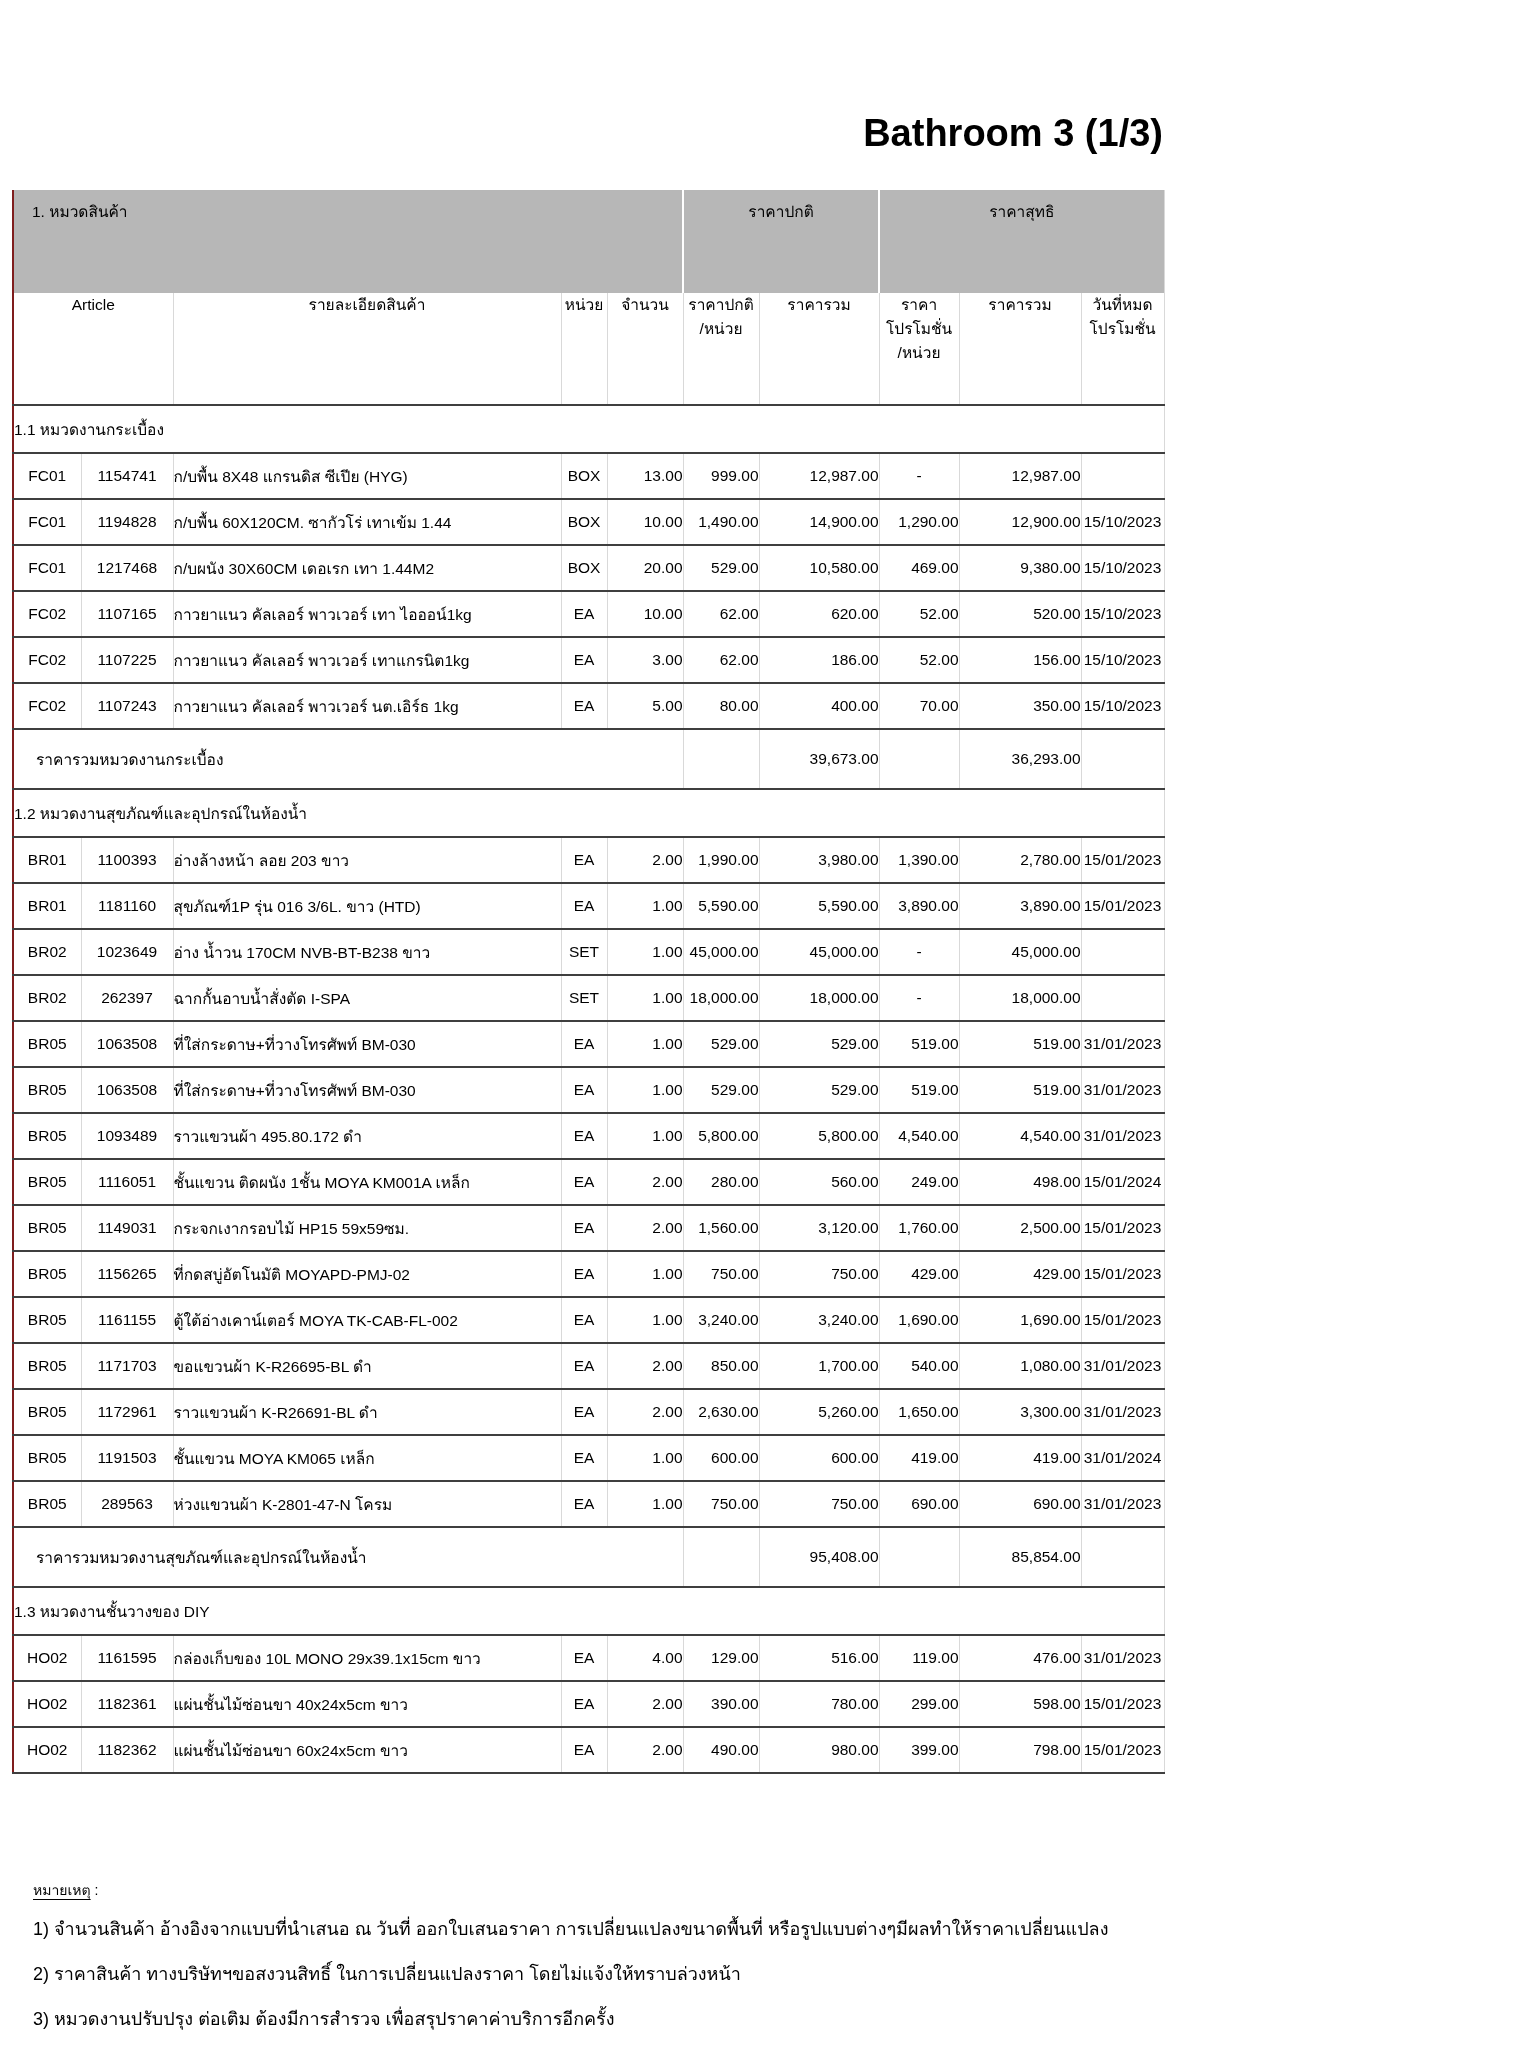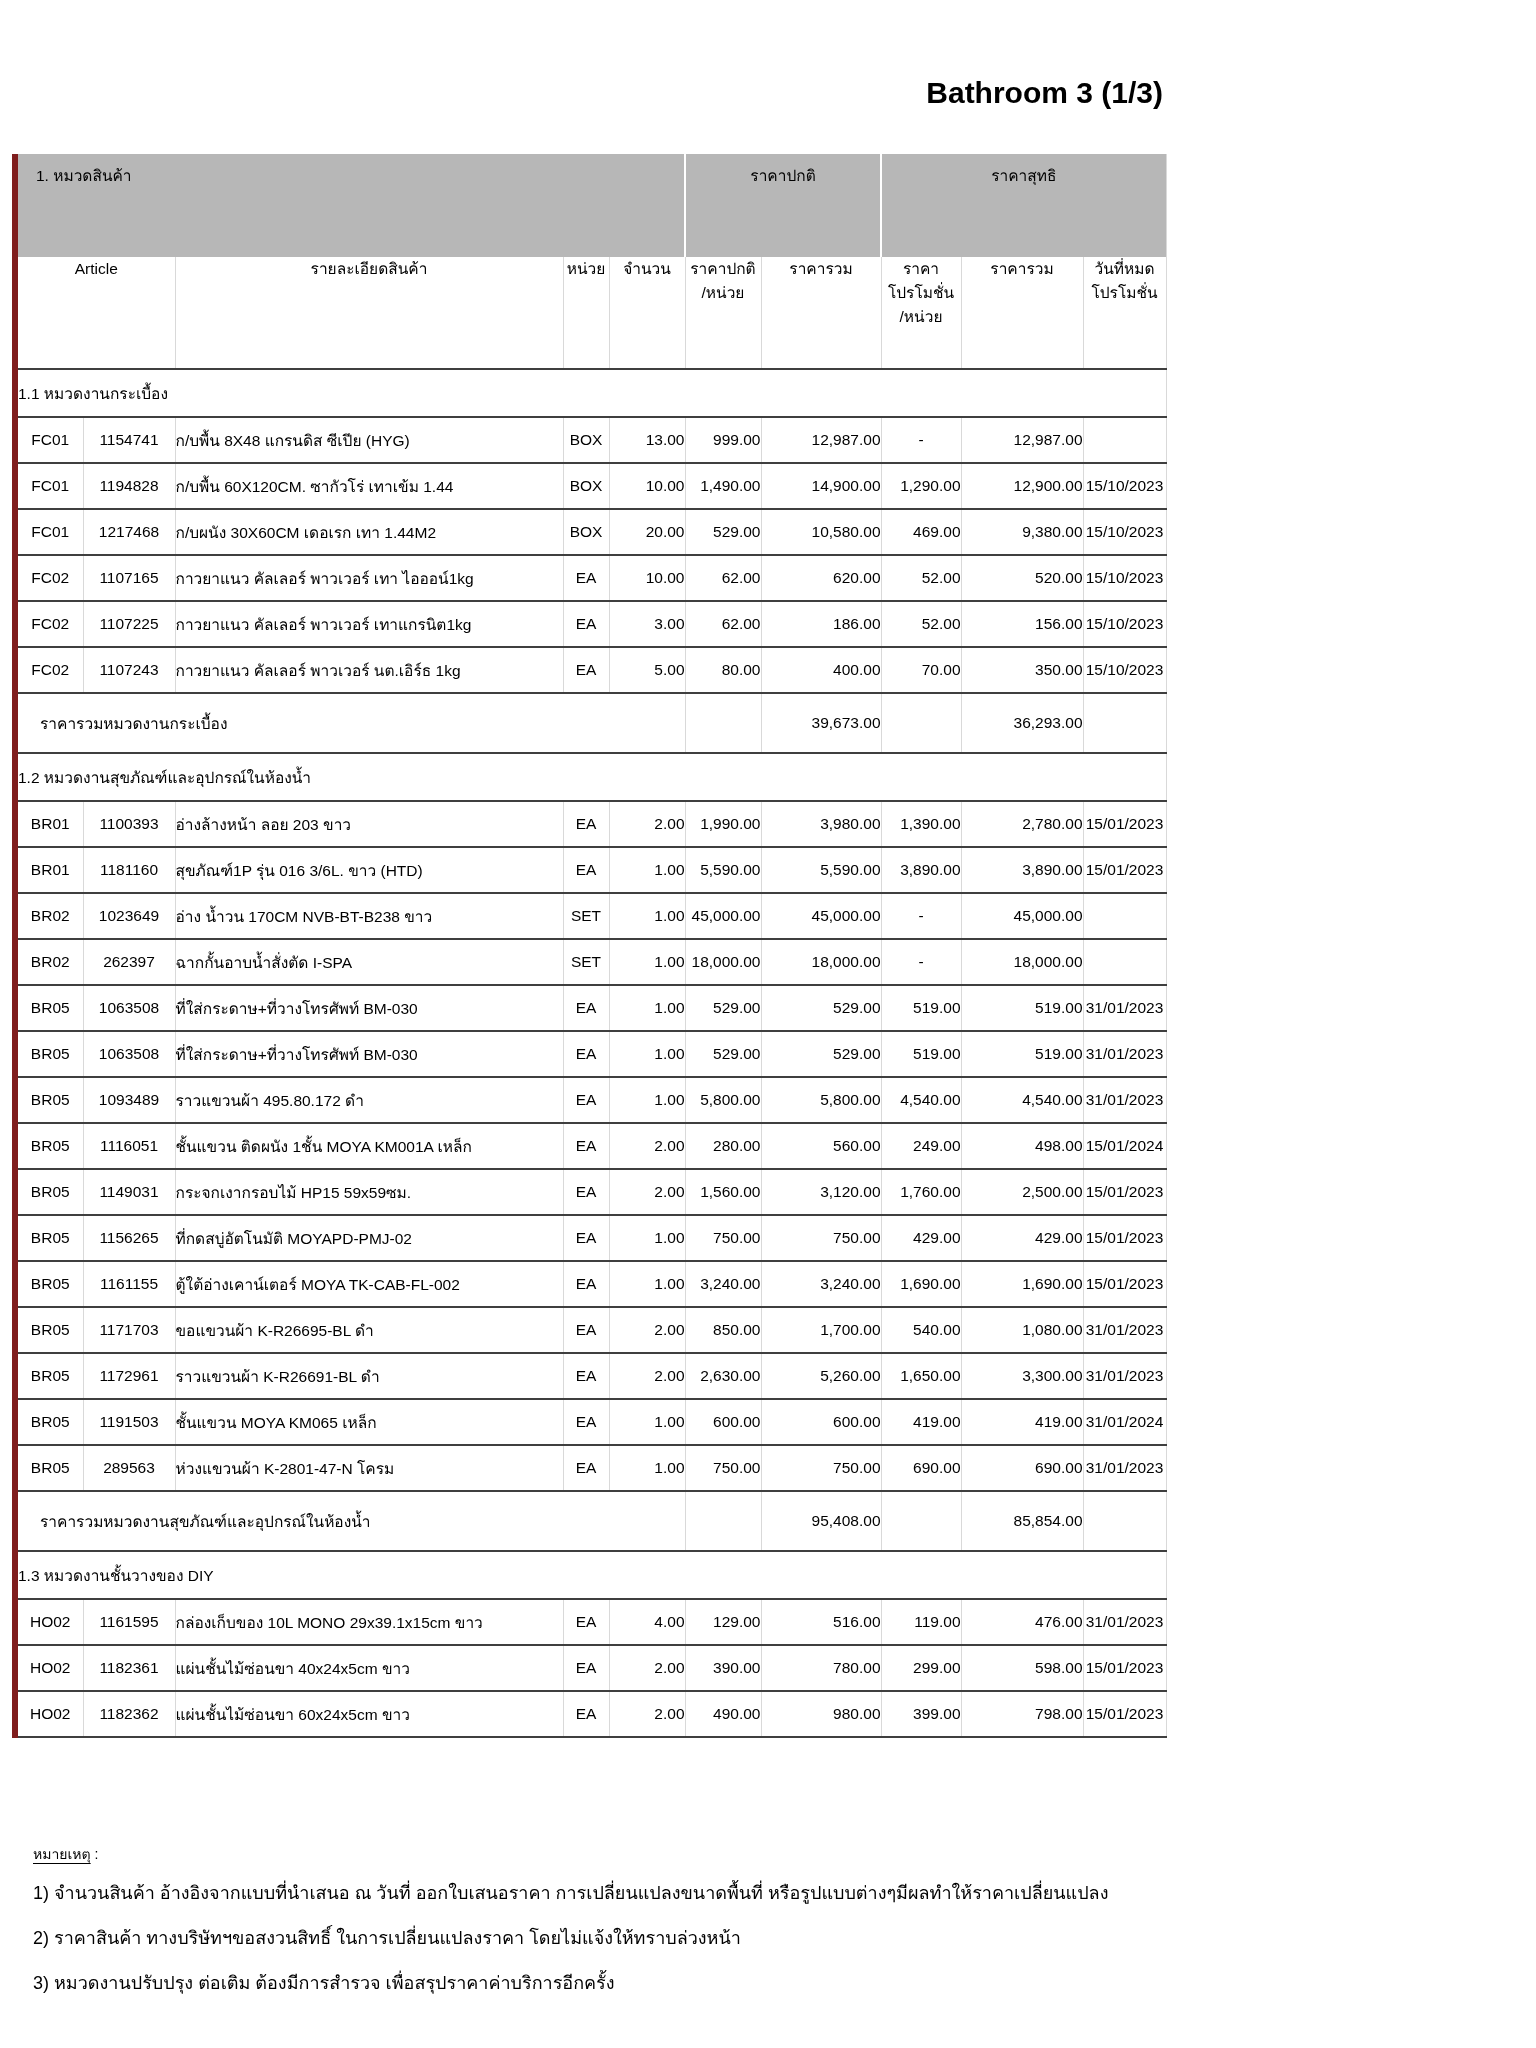--- a/index.html
+++ b/index.html
@@ -1,22 +1,22 @@
 <!DOCTYPE html>
 <html><head>
 <meta charset="utf-8">
 <style>
   html,body{margin:0;padding:0;background:#fff;}
   .page{position:relative;width:1536px;height:2048px;background:#ffffff;
         font-family:"Liberation Sans",sans-serif;color:#000;overflow:hidden;}
   .content{position:absolute;left:12px;top:0;width:1151px;}
-  .title{margin-top:76px;height:35px;text-align:right;font-size:30px;font-weight:bold;letter-spacing:0;}
+  .title{margin-top:112px;height:35px;text-align:right;font-size:38px;font-weight:bold;letter-spacing:0;}
   .title .paren{font-weight:bold;}
   table.quote{border-collapse:collapse;table-layout:fixed;width:1151px;margin-top:43px;
-              border-left:6px solid #7f1d1d;border-right:1px solid #d9d9d9;border-bottom:2px solid #3f3f3f;}
+              border-left:2px solid #7f1d1d;border-right:1px solid #d9d9d9;border-bottom:2px solid #3f3f3f;}
   table.quote td{padding:0;font-size:15.5px;vertical-align:middle;overflow:hidden;white-space:nowrap;}
   tr.band td{background:#b7b7b7;height:94px;vertical-align:top;padding-top:9px;}
   tr.band td.g1{padding-left:18px;}
   tr.band td.gsep{border-left:2px solid #ffffff;text-align:center;}
   tr.cols td{height:111px;vertical-align:top;text-align:center;
              border-left:1px solid #d9d9d9;white-space:pre-line;line-height:24px;}
   tr.cols td:first-child{border-left:none;}
   tr.section td{height:46px;border-top:2px solid #3f3f3f;}
   tr.item td{height:44px;border-top:2px solid #3f3f3f;border-left:1px solid #d9d9d9;}
   tr.item td:first-child{border-left:none;}

